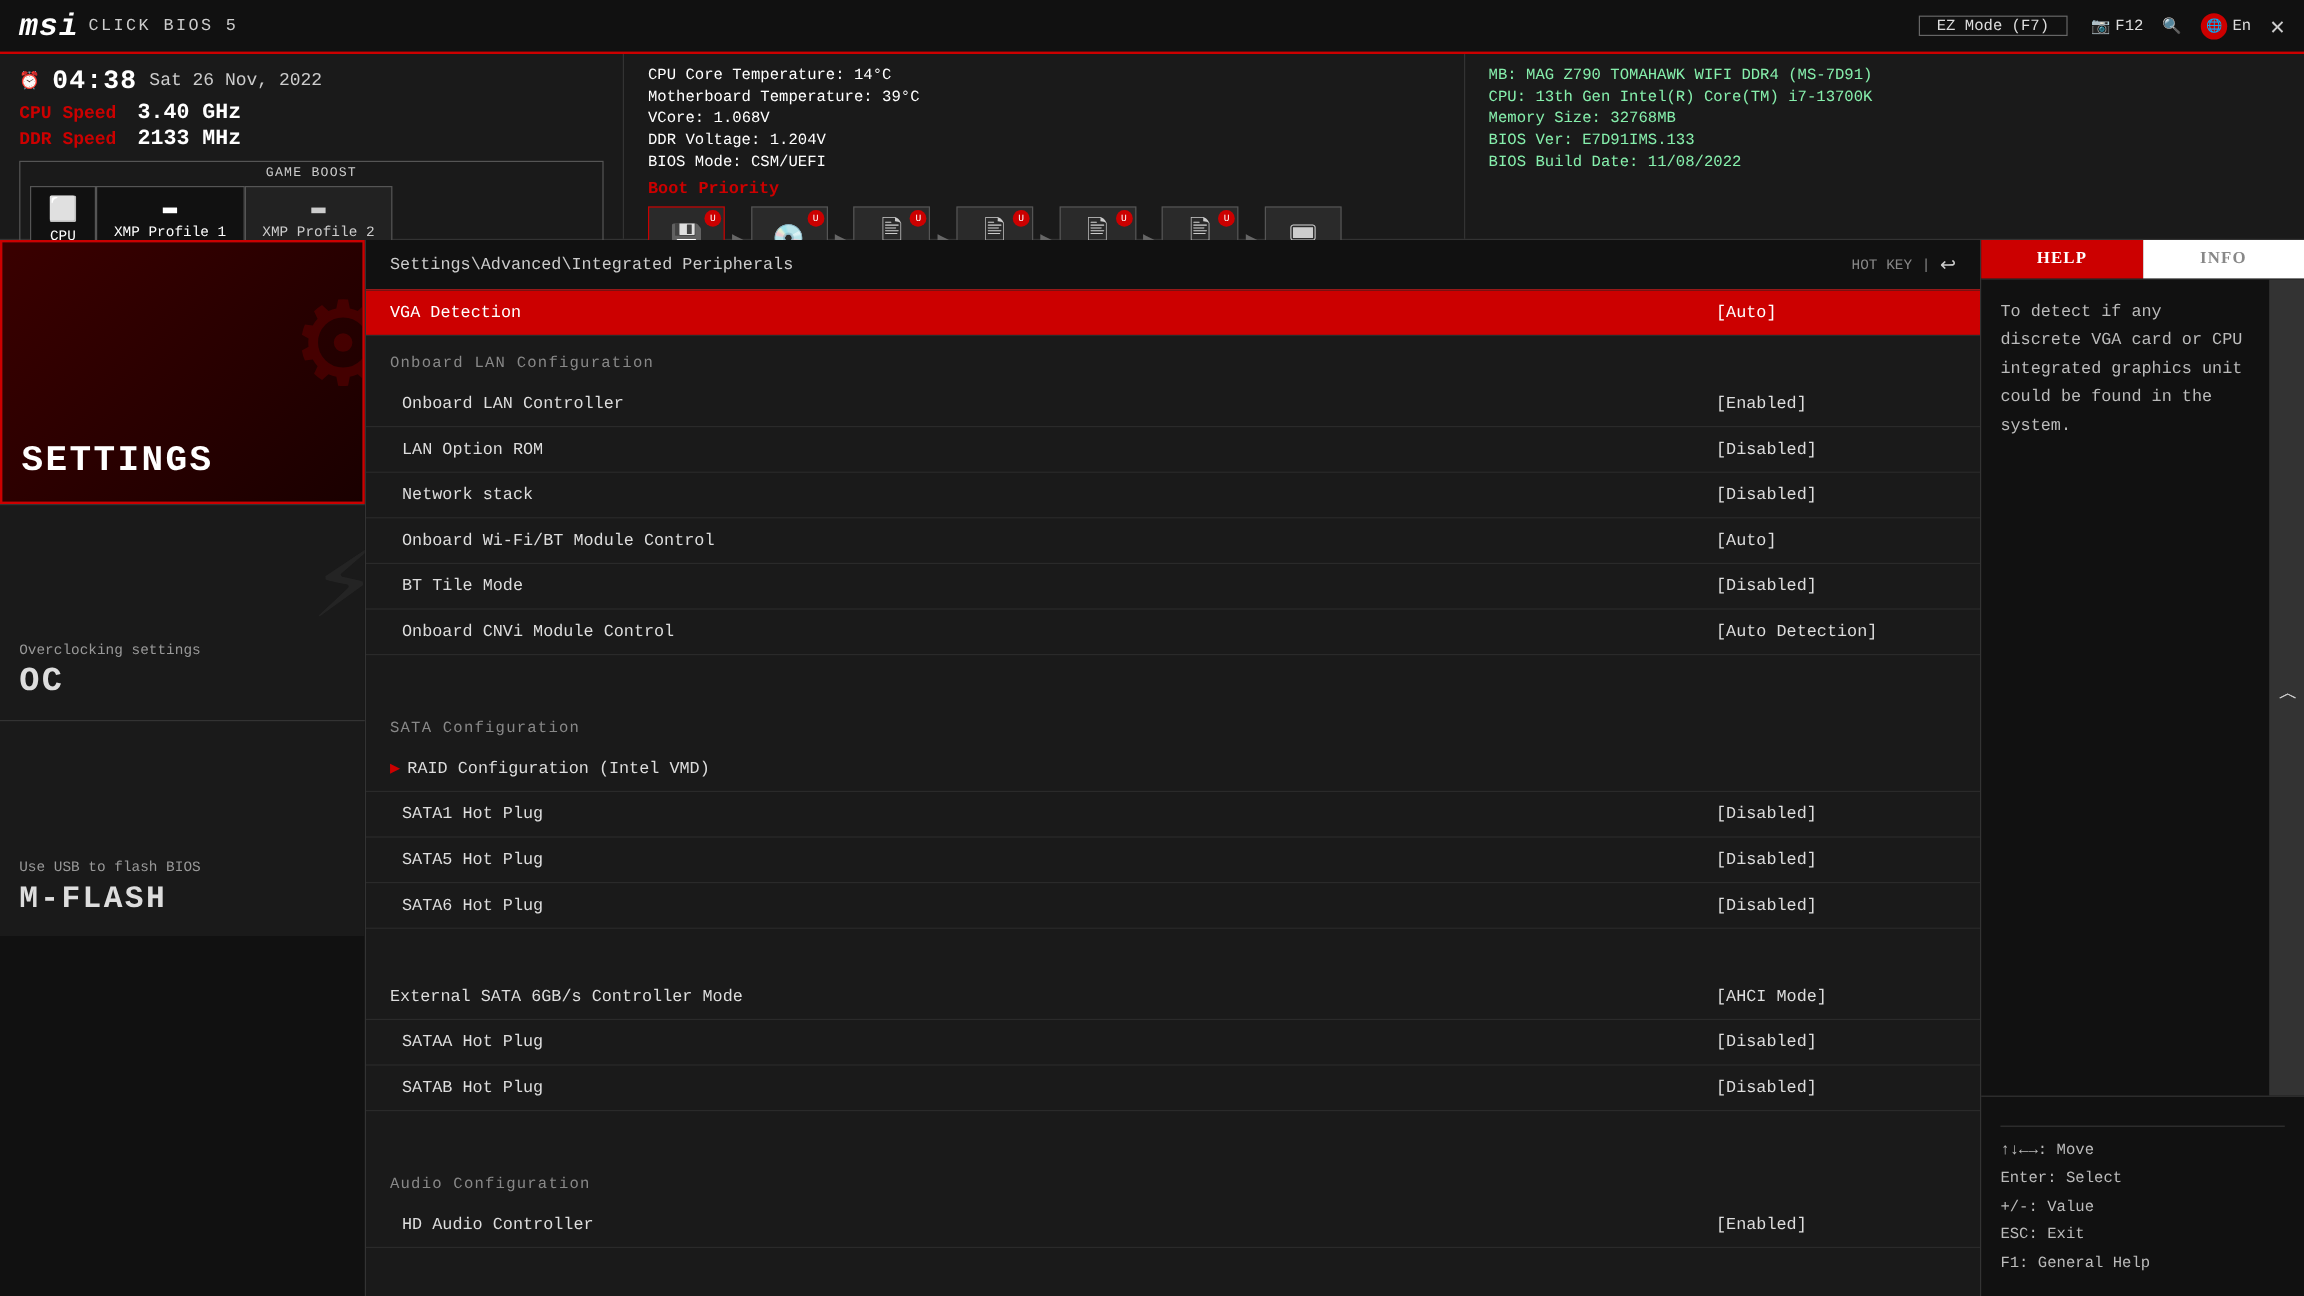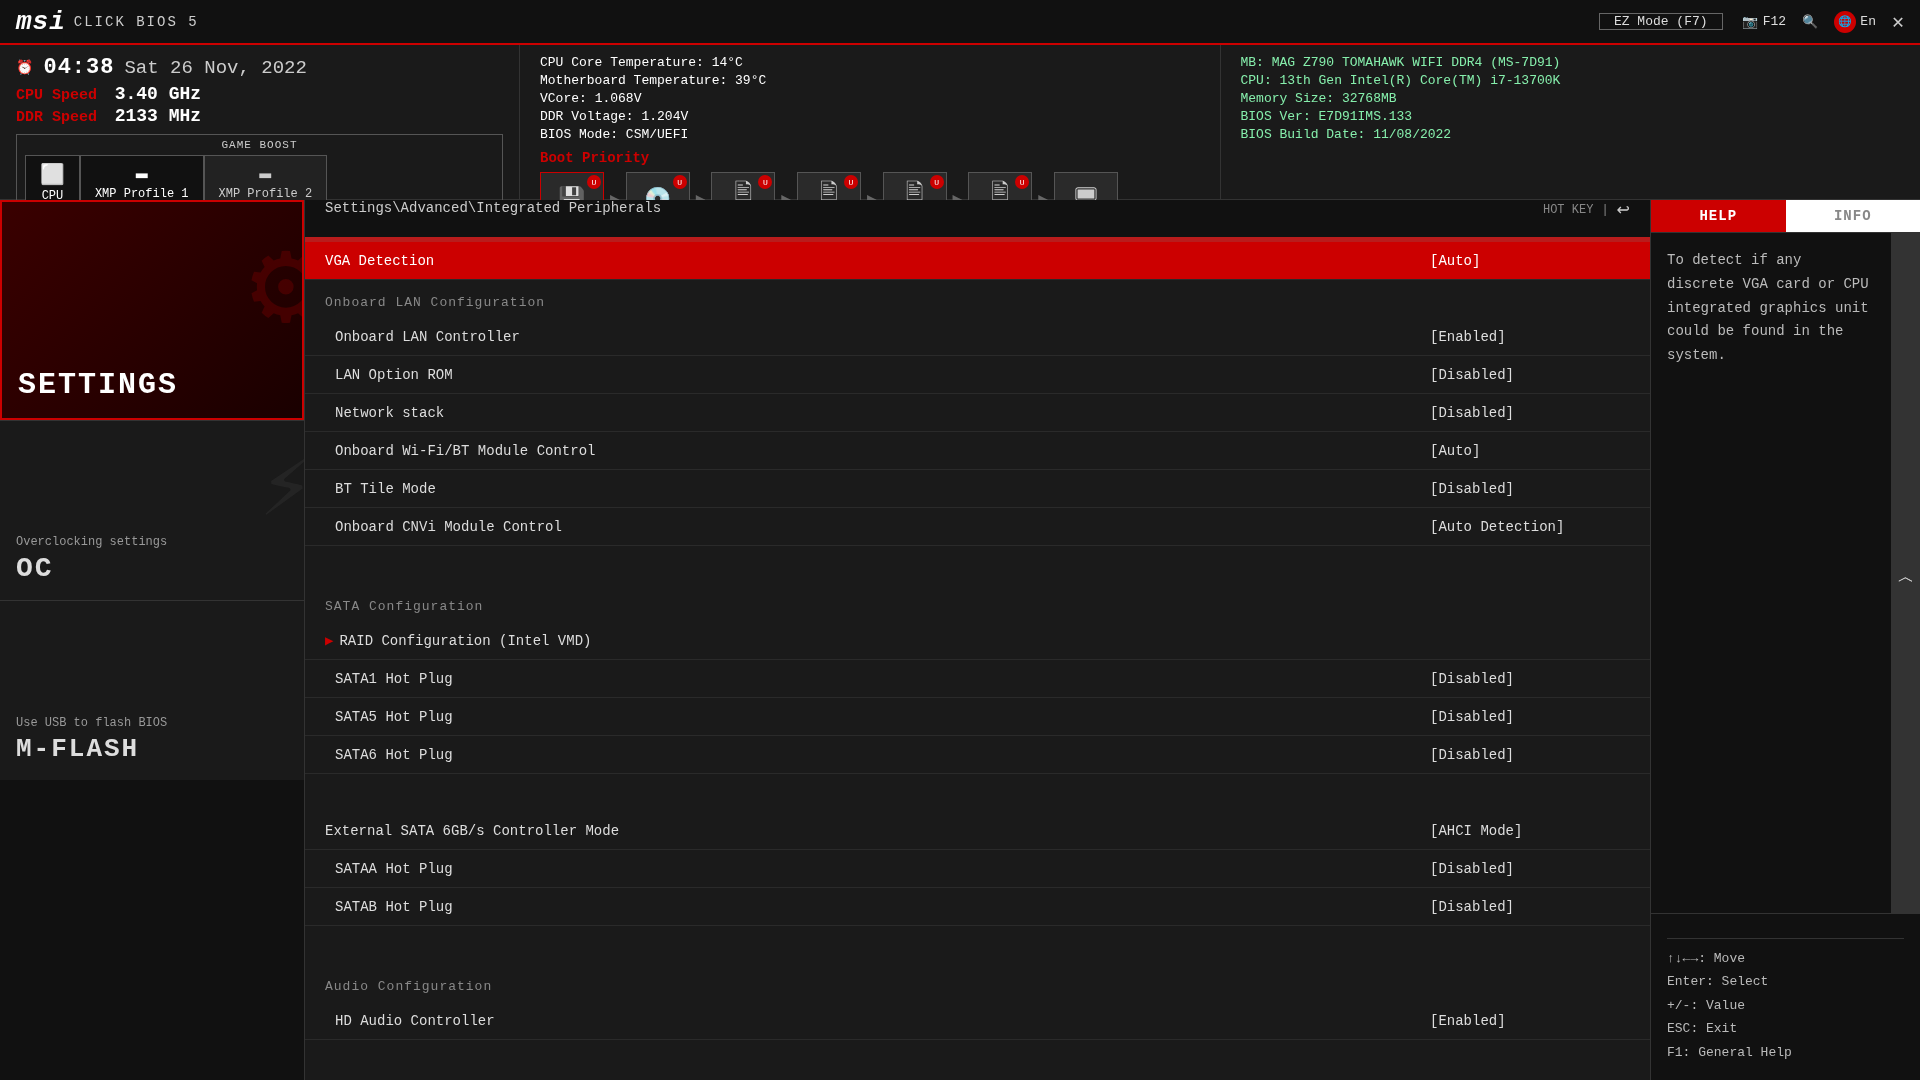--- a/index.html
+++ b/index.html
@@ -103,21 +103,21 @@
       border-right: 1px solid #333;
     }
     #clock-area {
       display: flex;
       align-items: center;
       gap: 10px;
       margin-bottom: 4px;
     }
     #clock-icon { color: #ccc; font-size: 14px; }
     #clock-time { font-size: 22px; font-weight: bold; color: #fff; letter-spacing: 1px; }
-    #clock-date { font-size: 19px; color: #ccc; font-family: Liberation Mono, monospace; }
+    #clock-date { font-size: 15px; color: #ccc; font-family: Liberation Mono, monospace; }
     #cpu-speed-label { color: #cc0000; font-size: 15px; font-weight: bold; }
     #cpu-speed-value { color: #fff; font-size: 18px; font-weight: bold; margin-left: 8px; }
     #ddr-speed-label { color: #cc0000; font-size: 15px; font-weight: bold; }
     #ddr-speed-value { color: #fff; font-size: 18px; font-weight: bold; margin-left: 8px; }
     .speed-row { margin-top: 2px; }
 
     #game-boost-area {
       margin-top: 8px;
       border: 1px solid #555;
       padding: 4px 8px;
@@ -297,23 +297,23 @@
       flex: 1;
       display: flex;
       flex-direction: column;
       background: #1a1a1a;
     }
 
     
     #breadcrumb-bar {
       height: 42px;
       background: #111;
-      border-bottom: 5px solid #b91c1c;
-      display: flex;
-      align-items: flex-start;
+      border-bottom: 1px solid #b91c1c;
+      display: flex;
+      align-items: center;
       padding: 0 20px;
       gap: 8px;
     }
     #breadcrumb-text {
       font-size: 14px;
       color: #ccc;
     }
     #hotkey-area {
       margin-left: auto;
       display: flex;
@@ -390,20 +390,21 @@
     #help-panel {
       width: 270px;
       background: #111;
       border-left: 1px solid #333;
       display: flex;
       flex-direction: column;
     }
     #help-tabs {
       display: flex;
       border-bottom: 1px solid #333;
+      font-family: Liberation Serif, serif;
     }
     .help-tab {
       flex: 1;
       padding: 8px;
       text-align: center;
       font-size: 14px;
       cursor: pointer;
       font-weight: bold;
       letter-spacing: 1px;
     }

